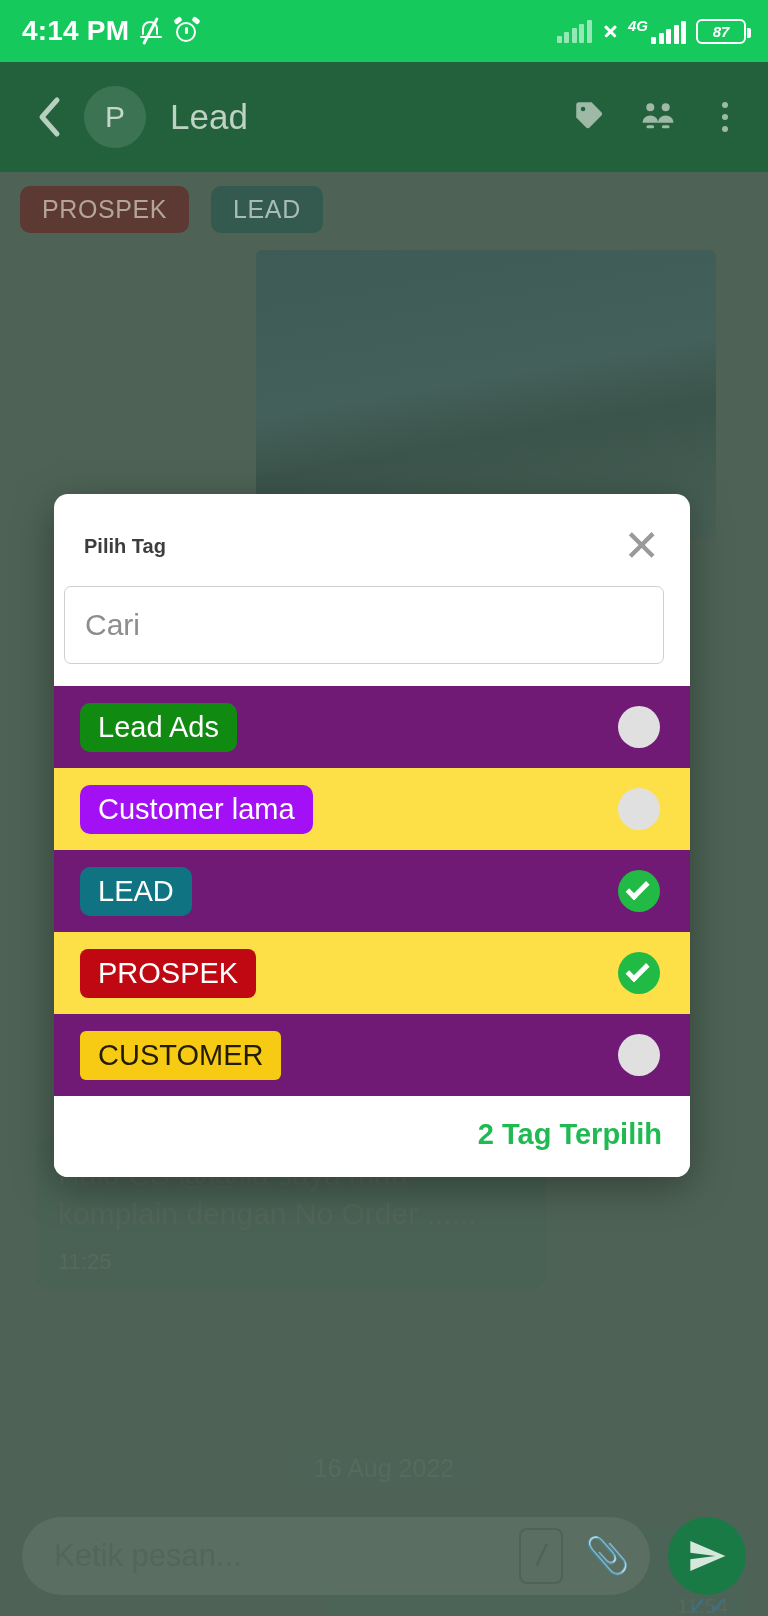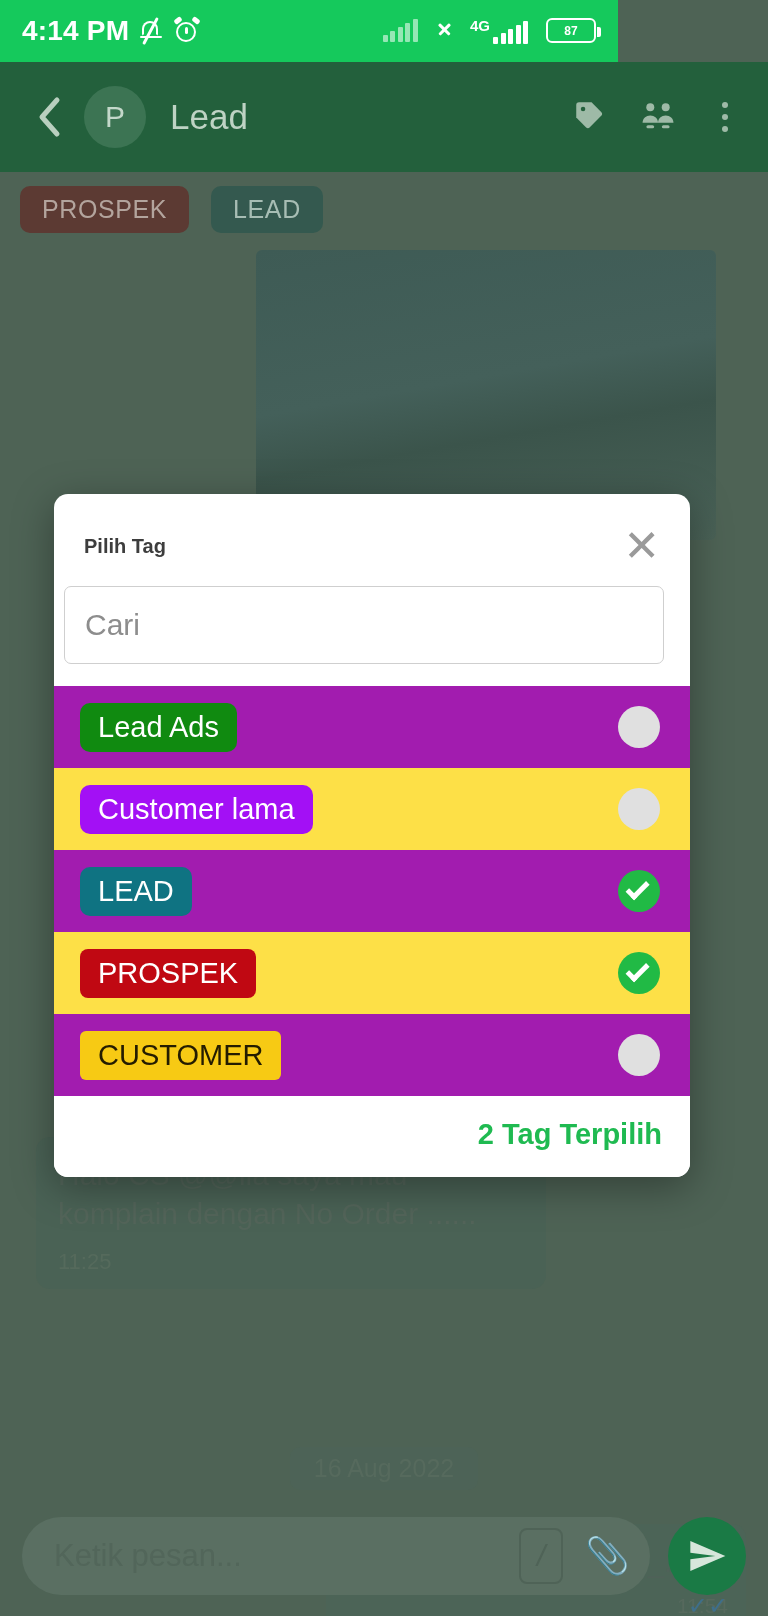--- a/index.html
+++ b/index.html
@@ -12,29 +12,29 @@
   #screen {
     position: relative;
     width: 768px; height: 1616px;
     overflow: hidden;
     background: #4e6355;
   }
 
   
   #status-bar {
     position: absolute; top: 0; left: 0;
-    width: 618px; height: 62px;
+    width: 768px; height: 62px;
     background: #15c95c;
     display: flex; align-items: center;
     padding: 12px 22px;
     color: #ffffff;
   }
   #status-left { display: flex; align-items: center; gap: 9px; }
   #clock { font-size: 28px; font-weight: 700; letter-spacing: .2px; }
-  #status-right { margin-left: auto; display: flex; align-items: flex-start; gap: 18px; }
+  #status-right { margin-left: auto; display: flex; align-items: center; gap: 10px; font-style: italic; }
 
   .sig { display: flex; align-items: flex-end; gap: 2.5px; height: 24px; }
   .sig i { display: block; width: 5px; background: #ffffff; border-radius: 1px; }
   .sig i:nth-child(1) { height: 7px; }
   .sig i:nth-child(2) { height: 11px; }
   .sig i:nth-child(3) { height: 15px; }
   .sig i:nth-child(4) { height: 19px; }
   .sig i:nth-child(5) { height: 23px; }
   .sig.dim i { opacity: .55; }
 
@@ -45,21 +45,21 @@
     content: ""; position: absolute; left: 1px; top: 10px;
     width: 15px; height: 2.5px; background: #fff; border-radius: 1px;
   }
   .simx::before { transform: rotate(45deg); }
   .simx::after  { transform: rotate(-45deg); }
 
   #battery {
     position: relative; display: flex; align-items: center; justify-content: center;
     width: 50px; height: 25px;
     border: 2.5px solid #ffffff; border-radius: 6px;
-    font-size: 12px; font-weight: 700; color: #ffffff;
+    font-size: 15px; font-weight: 700; color: #ffffff;
   }
   #battery::after {
     content: ""; position: absolute; right: -7px; top: 7px;
     width: 4px; height: 10px; background: #fff; border-radius: 0 2px 2px 0;
   }
 
   .mute-icon { position: relative; width: 26px; height: 28px; }
   .mute-icon .bell {
     position: absolute; left: 4px; top: 4px;
     width: 16px; height: 15px;
@@ -226,21 +226,21 @@
   }
   #search-input::placeholder { color: #8d8d8d; }
 
   #tag-list { }
   .tag-row {
     display: flex; align-items: center;
     padding: 14px 30px 14px 26px;
     height: 82px;
     background: #fde047;
   }
-  .tag-row.alt { background: #a21caf; }
+  .tag-row.alt { background: #701a75; }
   .tag-chip {
     display: inline-flex; align-items: center;
     padding: 10px 18px;
     font-size: 29px; line-height: 1;
     color: #ffffff;
   }
   .radio {
     margin-left: auto; width: 42px; height: 42px; border-radius: 50%;
     background: #e0e0e0; flex: none;
     display: flex; align-items: center; justify-content: center;

